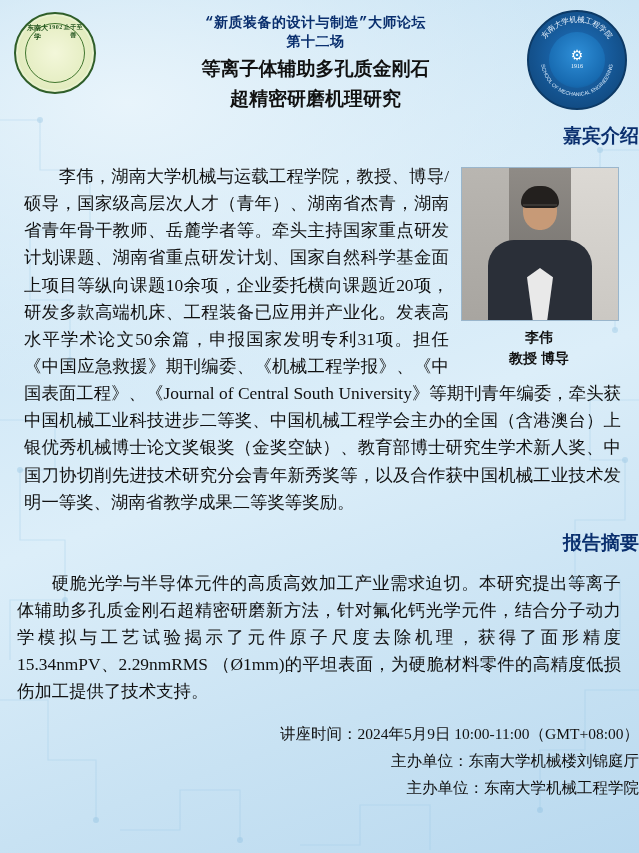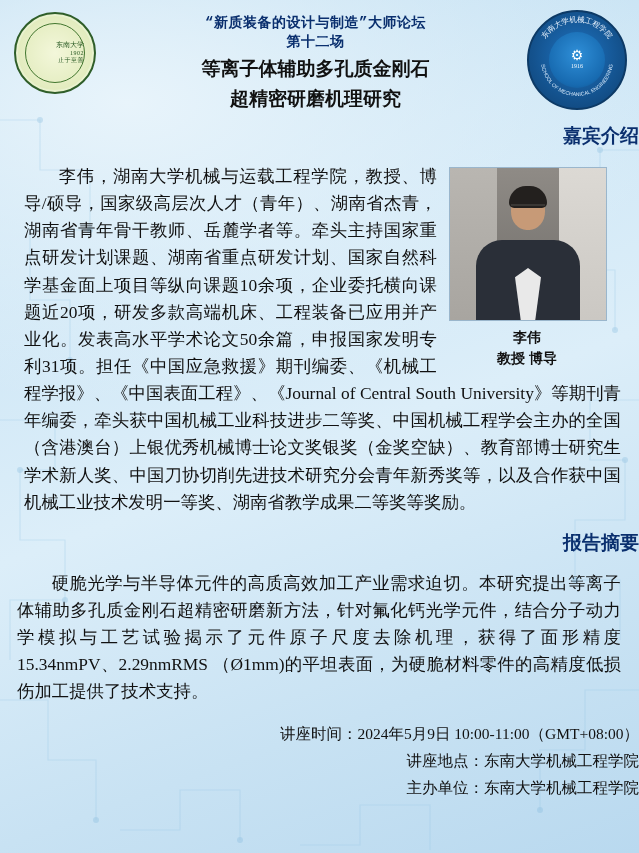--- a/index.html
+++ b/index.html
@@ -42,28 +42,28 @@
     display: flex;
     align-items: center;
     justify-content: center;
     overflow: hidden;
   }
   .logo-left .inner {
     width: 58px; height: 58px;
     border-radius: 50%;
     border: 1px solid #42762f;
     display: flex;
-    flex-direction: column;
-    align-items: flex-end;
+    flex-direction: row;
+    align-items: flex-start;
     justify-content: center;
     color: #23551f;
     font-size: 7px;
     line-height: 1.25;
     text-align: center;
-    font-weight: normal;
+    font-weight: bold;
   }
   .logo-left .inner .yr { font-size: 6px; letter-spacing: .5px; }
   .logo-right {
     position: absolute;
     right: 12px;
     top: 10px;
     width: 96px;
     height: 96px;
     border-radius: 50%;
     background: radial-gradient(circle at 50% 45%, #1f74c2 0%, #14538f 60%, #0e3f70 100%);
@@ -118,21 +118,21 @@
     margin: 10px 0 4px 24px;
     text-align: right;
   }
   .guest-block {
     position: relative;
     padding: 0 18px 0 24px;
   }
   .photo-wrap {
     float: right;
     width: 156px;
-    margin: 4px 16px 6px 12px;
+    margin: 4px 4px 6px 12px;
     text-align: center;
   }
   .photo {
     width: 156px;
     height: 152px;
     border: 1px solid #9ab6cc;
     background: linear-gradient(180deg, #d9d6d2 0%, #cfcbc6 45%, #c7c3bd 100%);
     position: relative;
     overflow: hidden;
   }
@@ -276,17 +276,17 @@
   </div>
 
   <div class="section-head" style="margin-top:14px;">报告摘要</div>
 
   <div class="abstract-block">
     <div class="body-text">硬脆光学与半导体元件的高质高效加工产业需求迫切。本研究提出等离子体辅助多孔质金刚石超精密研磨新方法，针对氟化钙光学元件，结合分子动力学模拟与工艺试验揭示了元件原子尺度去除机理，获得了面形精度15.34nmPV、2.29nmRMS （Ø1mm)的平坦表面，为硬脆材料零件的高精度低损伤加工提供了技术支持。</div>
   </div>
 
   <div class="footer">
     <div>讲座时间：2024年5月9日 10:00-11:00（GMT+08:00）</div>
-    <div>讲座地点：东南大学机械工程学院</div>
+    <div>主办单位：东南大学机械楼刘锦庭厅</div>
     <div>主办单位：东南大学机械工程学院</div>
   </div>
 
 </div>
 
 </body></html>

